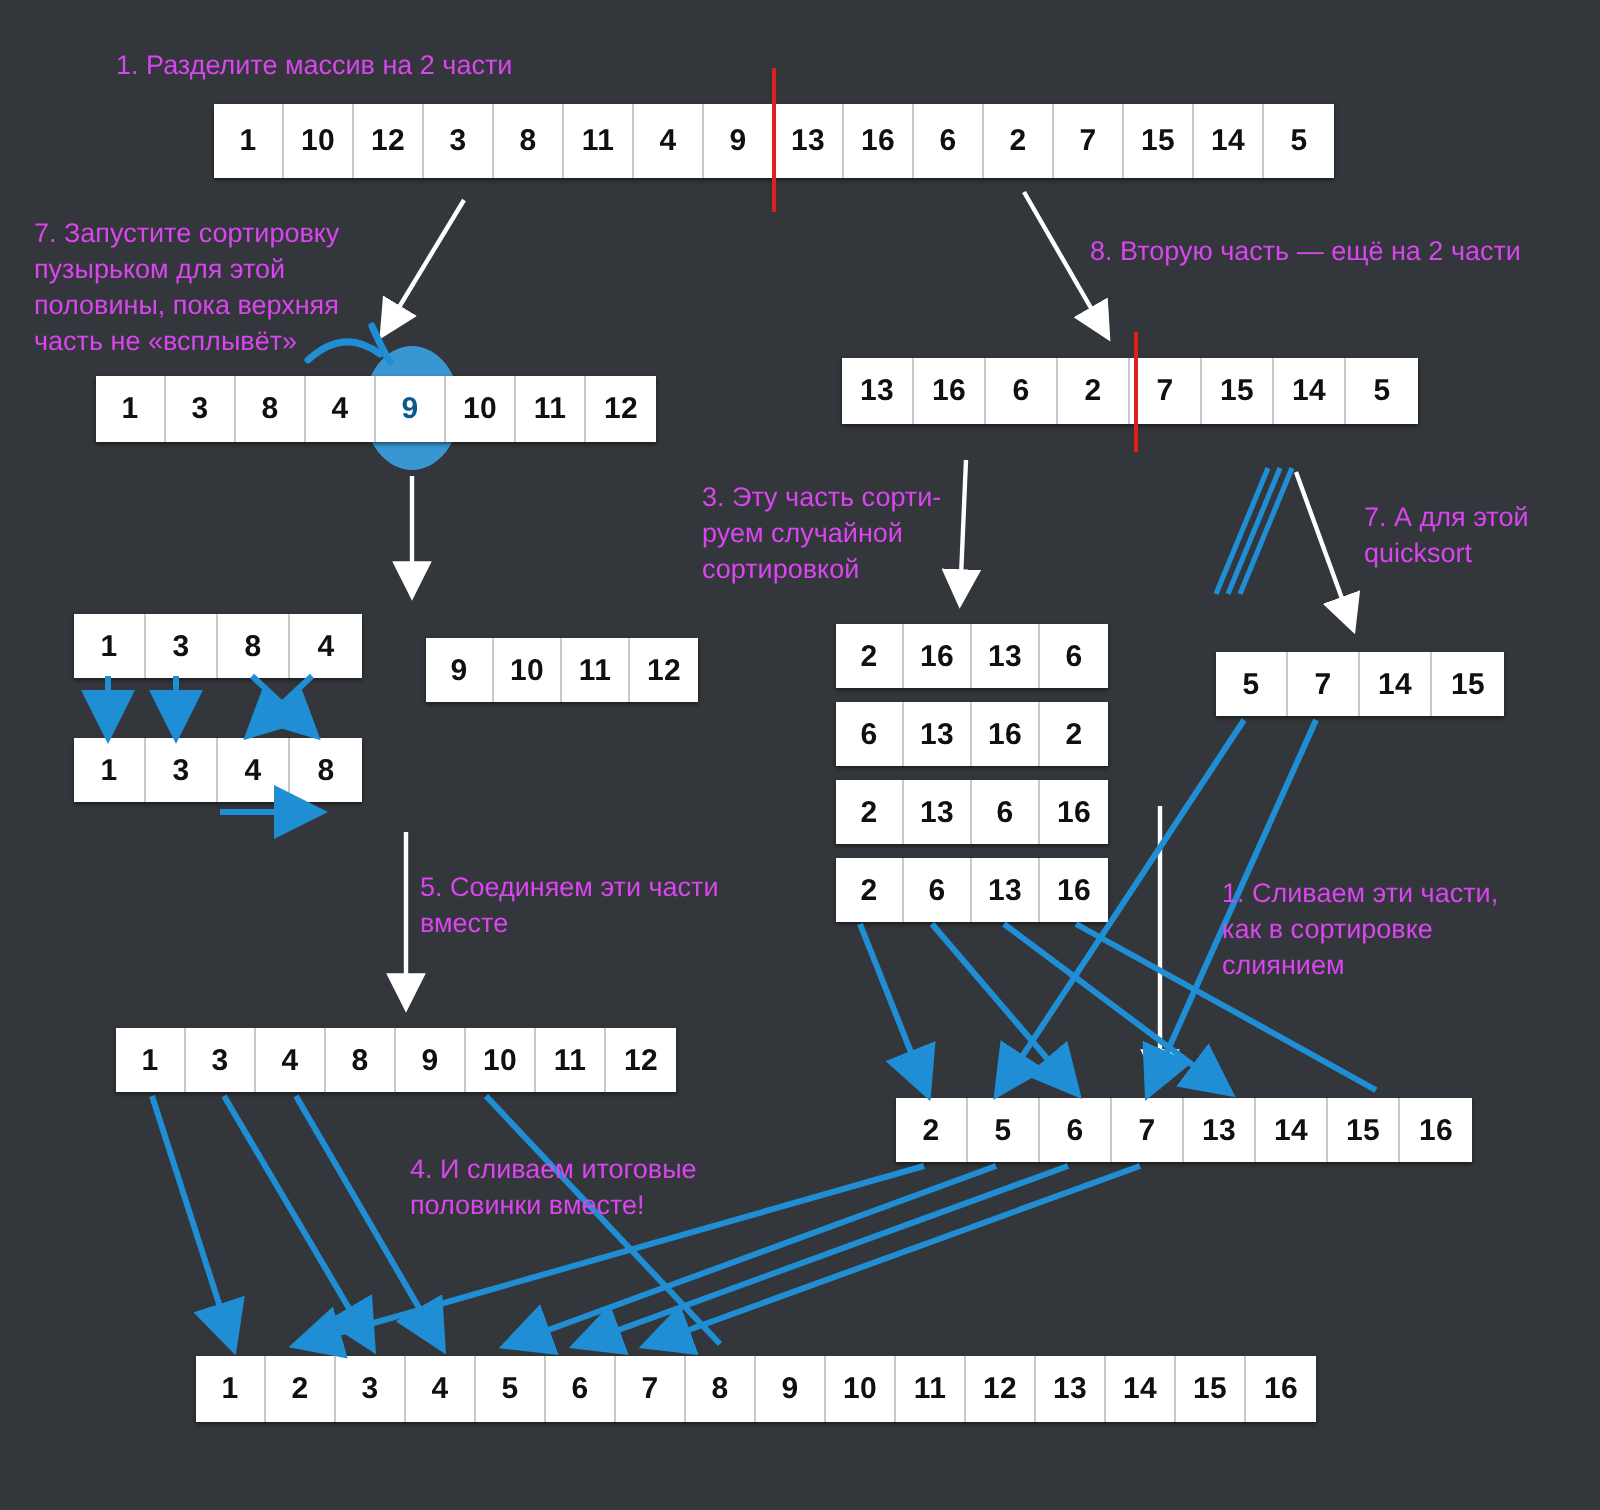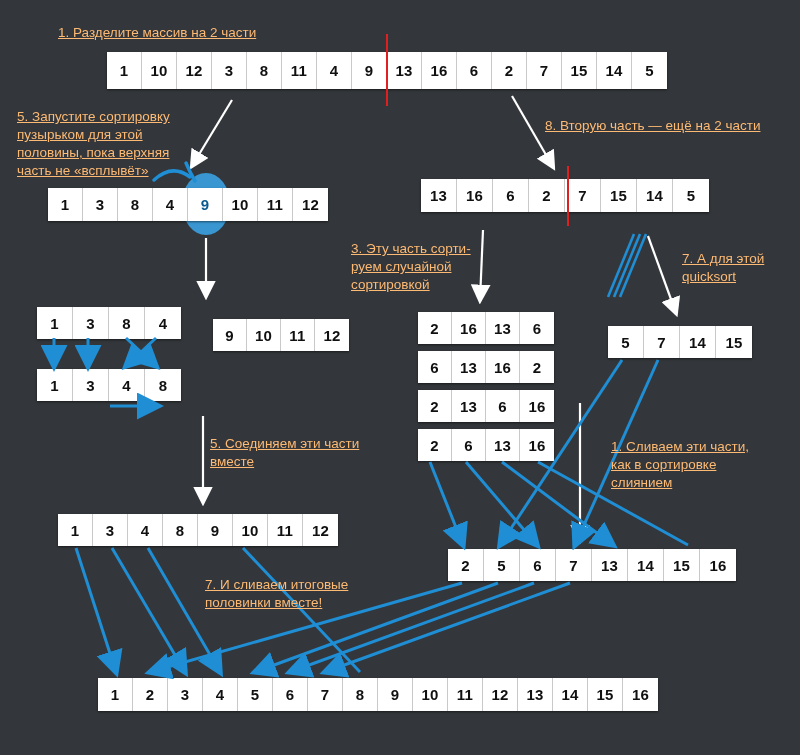--- a/index.html
+++ b/index.html
@@ -31,26 +31,25 @@
     box-sizing:border-box;
     font-size:15px;
     letter-spacing:.2px;
   }
   .array .cell:last-child{border-right:none;}
   .array .cell.hl{color:#0b5a8f;background:#ffffff;}
 
   
   .lbl{
     position:absolute;
-    color:#fdba74;
+    color:#d946ef;
     font-size:13.5px;
     line-height:18px;
     z-index:8;
     white-space:pre-line;
-    text-decoration:underline;
   }
 
   
   .divider{
     position:absolute;
     width:2px;
     background:#e02020;
     z-index:9;
   }
 
@@ -101,21 +100,21 @@
       <div class="cell" style="width: 35px;">16</div>
       <div class="cell" style="width: 35px;">6</div>
       <div class="cell" style="width: 35px;">2</div>
       <div class="cell" style="width: 35px;">7</div>
       <div class="cell" style="width: 35px;">15</div>
       <div class="cell" style="width: 35px;">14</div>
       <div class="cell" style="width: 35px;">5</div>
     </div>
   <div class="divider" style="left:386px;top:34px;height:72px;"></div>
 
-  <div class="lbl" style="left:17px;top:108px;width:180px;">5. Запустите сортировку
+  <div class="lbl" style="left:17px;top:108px;width:180px;">7. Запустите сортировку
 пузырьком для этой
 половины, пока верхняя
 часть не «всплывёт»</div>
 
   <div class="bubble" style="left:182px;top:173px;width:48px;height:62px;"></div>
 
   <div class="array" style="left:48px;top:188px;height:33px;">
       <div class="cell" style="width: 35px;">1</div>
       <div class="cell" style="width: 35px;">3</div>
       <div class="cell" style="width: 35px;">8</div>
@@ -222,21 +221,21 @@
       <div class="cell" style="width: 36px;">2</div>
       <div class="cell" style="width: 36px;">5</div>
       <div class="cell" style="width: 36px;">6</div>
       <div class="cell" style="width: 36px;">7</div>
       <div class="cell" style="width: 36px;">13</div>
       <div class="cell" style="width: 36px;">14</div>
       <div class="cell" style="width: 36px;">15</div>
       <div class="cell" style="width: 36px;">16</div>
     </div>
 
-  <div class="lbl" style="left:205px;top:576px;width:200px;">7. И сливаем итоговые
+  <div class="lbl" style="left:205px;top:576px;width:200px;">4. И сливаем итоговые
 половинки вместе!</div>
 
   <div class="array" style="left:98px;top:678px;height:33px;">
       <div class="cell" style="width: 35px;">1</div>
       <div class="cell" style="width: 35px;">2</div>
       <div class="cell" style="width: 35px;">3</div>
       <div class="cell" style="width: 35px;">4</div>
       <div class="cell" style="width: 35px;">5</div>
       <div class="cell" style="width: 35px;">6</div>
       <div class="cell" style="width: 35px;">7</div>

